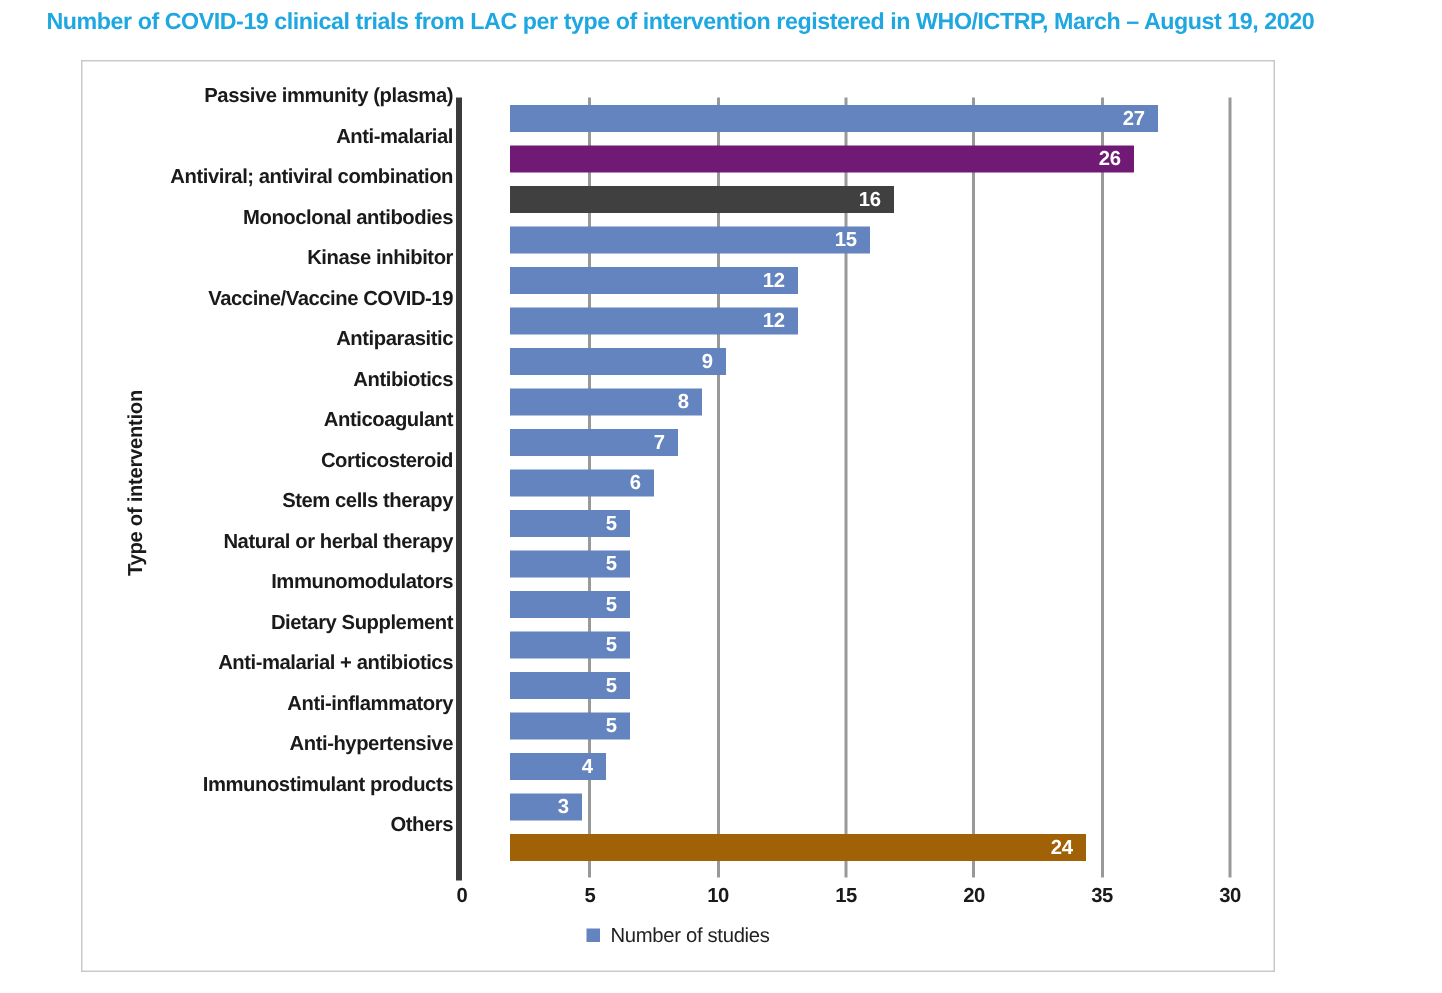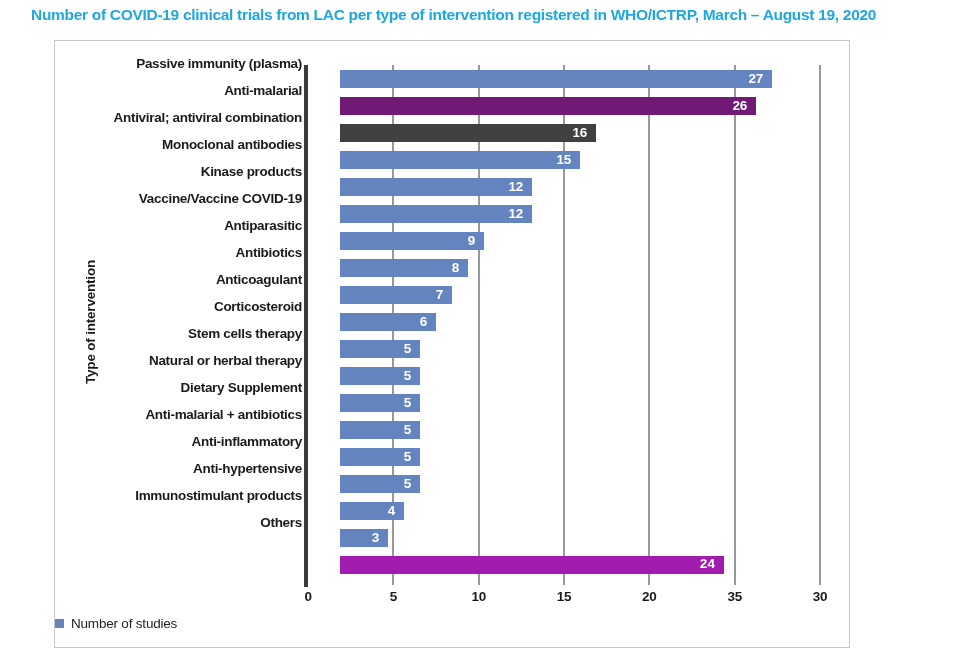--- a/index.html
+++ b/index.html
@@ -116,20 +116,21 @@
     letter-spacing: -0.3px;
     color: #FFFFFF;
   }
 
   .legend {
     position: absolute;
     left: 0; right: 0;
     bottom: 16px;
     display: flex;
     align-items: center;
+    justify-content: center;
     gap: 7px;
   }
   .legend-swatch {
     width: 9px; height: 9px;
     display: inline-block;
   }
   .legend-label {
     font-size: 13.5px;
     letter-spacing: -0.2px;
     color: #222222;
@@ -144,28 +145,29 @@
 
   <div class="chart-box">
 
     <div class="ylabel">Type of intervention</div>
 
     <div class="cats" id="cats">
         <div class="cat">Passive immunity (plasma)</div>
         <div class="cat">Anti-malarial</div>
         <div class="cat">Antiviral; antiviral combination</div>
         <div class="cat">Monoclonal antibodies</div>
-        <div class="cat">Kinase products</div>
+        <div class="cat">Kinase inhibitor</div>
         <div class="cat">Vaccine/Vaccine COVID-19</div>
         <div class="cat">Antiparasitic</div>
         <div class="cat">Antibiotics</div>
         <div class="cat">Anticoagulant</div>
         <div class="cat">Corticosteroid</div>
         <div class="cat">Stem cells therapy</div>
         <div class="cat">Natural or herbal therapy</div>
+        <div class="cat">Immunomodulators</div>
         <div class="cat">Dietary Supplement</div>
         <div class="cat">Anti-malarial + antibiotics</div>
         <div class="cat">Anti-inflammatory</div>
         <div class="cat">Anti-hypertensive</div>
         <div class="cat">Immunostimulant products</div>
         <div class="cat">Others</div>
       </div>
 
     <div class="plot" id="plot">
       <div class="axis-zero"></div>
@@ -254,21 +256,21 @@
             <div class="bar" style="width: 13.3333%; background: rgb(99, 132, 191);">
               <span class="bar-value">4</span>
             </div>
           </div>
           <div class="bar-row">
             <div class="bar" style="width: 10%; background: rgb(99, 132, 191);">
               <span class="bar-value">3</span>
             </div>
           </div>
           <div class="bar-row">
-            <div class="bar" style="width: 80%; background: #a21caf; font-family: Liberation Mono, monospace;">
+            <div class="bar" style="width: 80%; background: #a16207;">
               <span class="bar-value">24</span>
             </div>
           </div>
         </div>
     <div class="axis-tick-label" style="left: 0%;">0</div>
         <div class="gridline" style="left: calc(16.6667% - 1px); background: rgb(153, 153, 153);"></div>
         <div class="axis-tick" style="left: calc(16.6667% - 1px); background: rgb(153, 153, 153);"></div>
         <div class="axis-tick-label" style="left: 16.6667%;">5</div>
         <div class="gridline" style="left: calc(33.3333% - 1px); background: rgb(153, 153, 153);"></div>
         <div class="axis-tick" style="left: calc(33.3333% - 1px); background: rgb(153, 153, 153);"></div>

